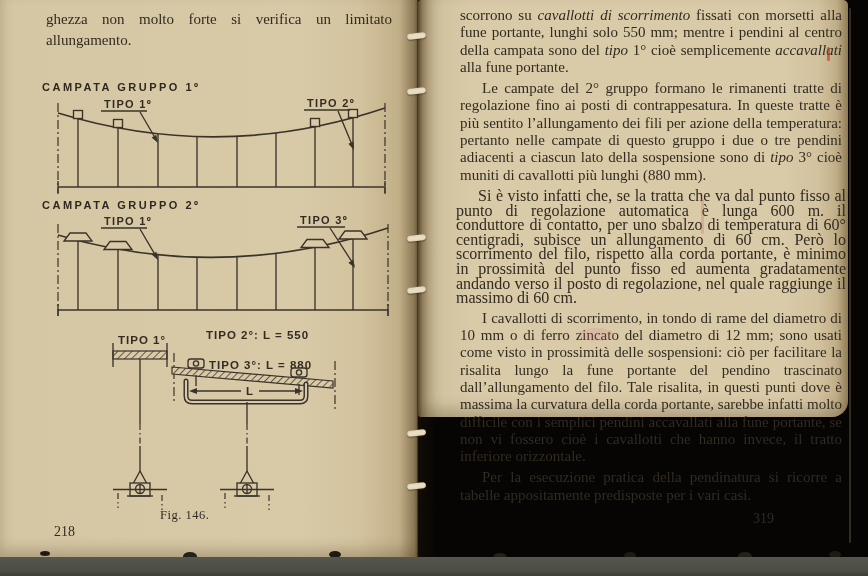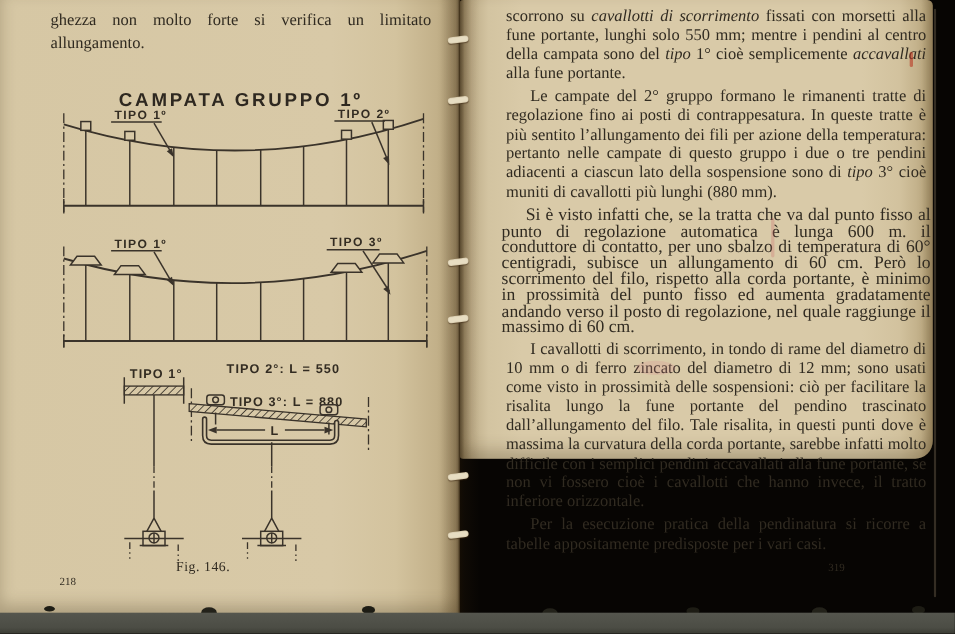--- a/index.html
+++ b/index.html
@@ -43,30 +43,30 @@
   
   .text-col { position:absolute; color:#312b21; text-align:justify; }
   .text-left-col  { left:42px;  top:5px; width:354px; font-size:15px; line-height:21px; }
   .text-right-col { left:456px; top:3px; width:390px; font-size:15px; line-height:17.3px; }
   .text-col p { margin:4px; }
   .text-col p.indent { text-indent:22px; }
   .text-col p.small { font-size:16px; line-height:14.6px; margin:5px 0 4px; }
   .it { font-style:italic; }
 
   .fig-heading {
-    position:absolute; left:42px; width:354px; text-align:center;
+    position:absolute; left:42px; width:354px; text-align:left;
     font-family:"Liberation Sans", sans-serif; font-weight:bold;
-    font-size:17px; letter-spacing:2.5px; color:#2e2820;
+    font-size:11px; letter-spacing:2.5px; color:#2e2820;
   }
   .fig-h1 { top:81px; }
   .fig-h2 { top:199px; }
 
   .fig-caption { position:absolute; left:160px; top:508px; width:120px; text-align:left;
     font-size:12.5px; letter-spacing:.5px; color:#312b21; }
-  .page-num { position:absolute; font-size:10px; color:#312b21; }
+  .page-num { position:absolute; font-size:14px; color:#312b21; }
   .pn-left  { left:54px;  top:524px; }
 
   
   .fig-svg { position:absolute; left:28px; top:94px; width:378px; height:436px; }
   .fig-svg .ln   { stroke:#3a332a; stroke-width:1.35; fill:none; }
   .fig-svg .thk  { stroke:#3a332a; stroke-width:1.7;  fill:none; }
   .fig-svg .dd   { stroke:#3a332a; stroke-width:1.2; fill:none; stroke-dasharray:9 3 2 3; }
   .fig-svg .dd2  { stroke:#3a332a; stroke-width:1.2; fill:none; stroke-dasharray:6 3 1.5 3; }
   .fig-svg .fillp{ fill:#d8c9a7; stroke:#3a332a; stroke-width:1.35; }
   .fig-svg .solid{ fill:#3a332a; stroke:none; }
@@ -85,20 +85,21 @@
 <body>
 
 <div class="scene">
 
   <div class="page page-left">
     <div class="text-col text-left-col">
         <p class=""><span>ghezza non molto forte si verifica un limitato allungamento.</span></p>
       </div>
 
     <div class="fig-heading fig-h1">CAMPATA GRUPPO 1º</div>
+    <div class="fig-heading fig-h2">CAMPATA GRUPPO 2º</div>
 
     <svg class="fig-svg" viewBox="0 0 378 436">
       <defs>
         <pattern id="hatch" width="5" height="5" patternUnits="userSpaceOnUse" patternTransform="rotate(45)">
           <rect width="5" height="5" fill="#d8c9a7"></rect>
           <line x1="0" y1="0" x2="0" y2="5" stroke="#3a332a" stroke-width="1.5"></line>
         </pattern>
         <g id="wire-clamp">
           <path class="ln" d="M0,377 L-6.5,389 M0,377 L6.5,389"></path>
           <rect class="fillp" x="-10" y="389" width="20" height="13"></rect>

